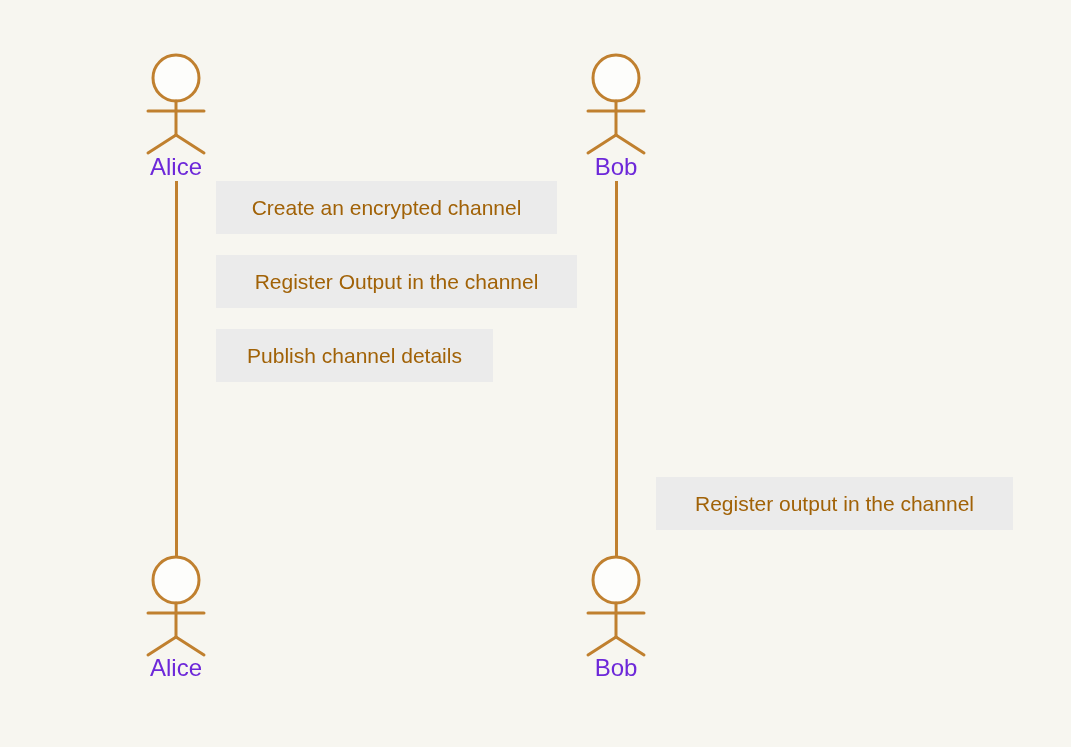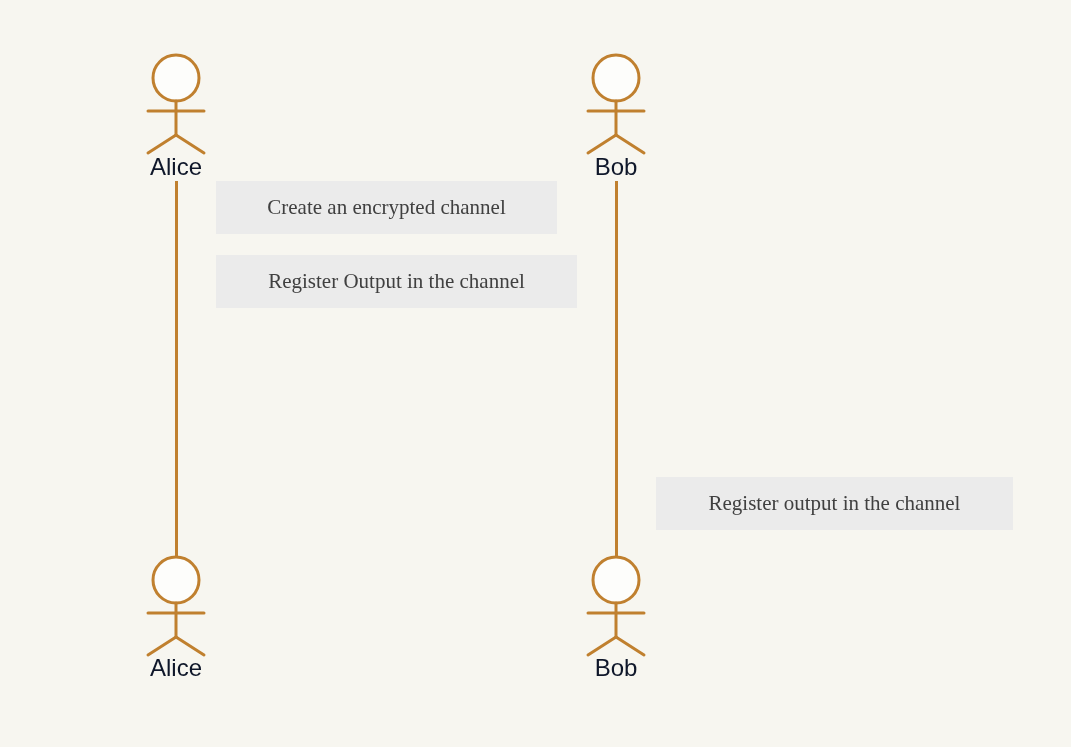--- a/index.html
+++ b/index.html
@@ -31,34 +31,33 @@
   }
   .actor-figure svg {
     display: block;
   }
   .actor-label {
     position: absolute;
     width: 120px;
     text-align: center;
     font-size: 24px;
     line-height: 30px;
-    color: #0f172a;
+    color: #6d28d9;
     white-space: nowrap;
   }
   .message-box {
     position: absolute;
     height: 53px;
     background: #ebebeb;
-    color: #404040;
+    color: #a16207;
     font-size: 21px;
     line-height: 53px;
     text-align: center;
     white-space: nowrap;
     overflow: hidden;
-    font-family: Liberation Serif, serif;
   }
 </style>
 </head>
 <body>
 
 <div class="canvas">
 
   <svg width="0" height="0" style="position:absolute">
     <defs>
       <symbol id="stickman" viewBox="0 0 110 106">
@@ -85,20 +84,21 @@
 
   <div class="actor-figure" style="left:561px; top:51px">
     <svg width="110" height="106">
         <use href="#stickman"></use>
       </svg>
   </div>
   <div class="actor-label" style="left:556px; top:152px">Bob</div>
 
   <div class="message-box" style="left:216px; top:181px; width:341px">Create an encrypted channel</div>
   <div class="message-box" style="left:216px; top:255px; width:361px">Register Output in the channel</div>
+  <div class="message-box" style="left:216px; top:329px; width:277px">Publish channel details</div>
   <div class="message-box" style="left:656px; top:477px; width:357px">Register output in the channel</div>
 
   <div class="actor-figure" style="left:121px; top:553px">
     <svg width="110" height="106">
         <use href="#stickman"></use>
       </svg>
   </div>
   <div class="actor-label" style="left:116px; top:653px">Alice</div>
 
   <div class="actor-figure" style="left:561px; top:553px">

